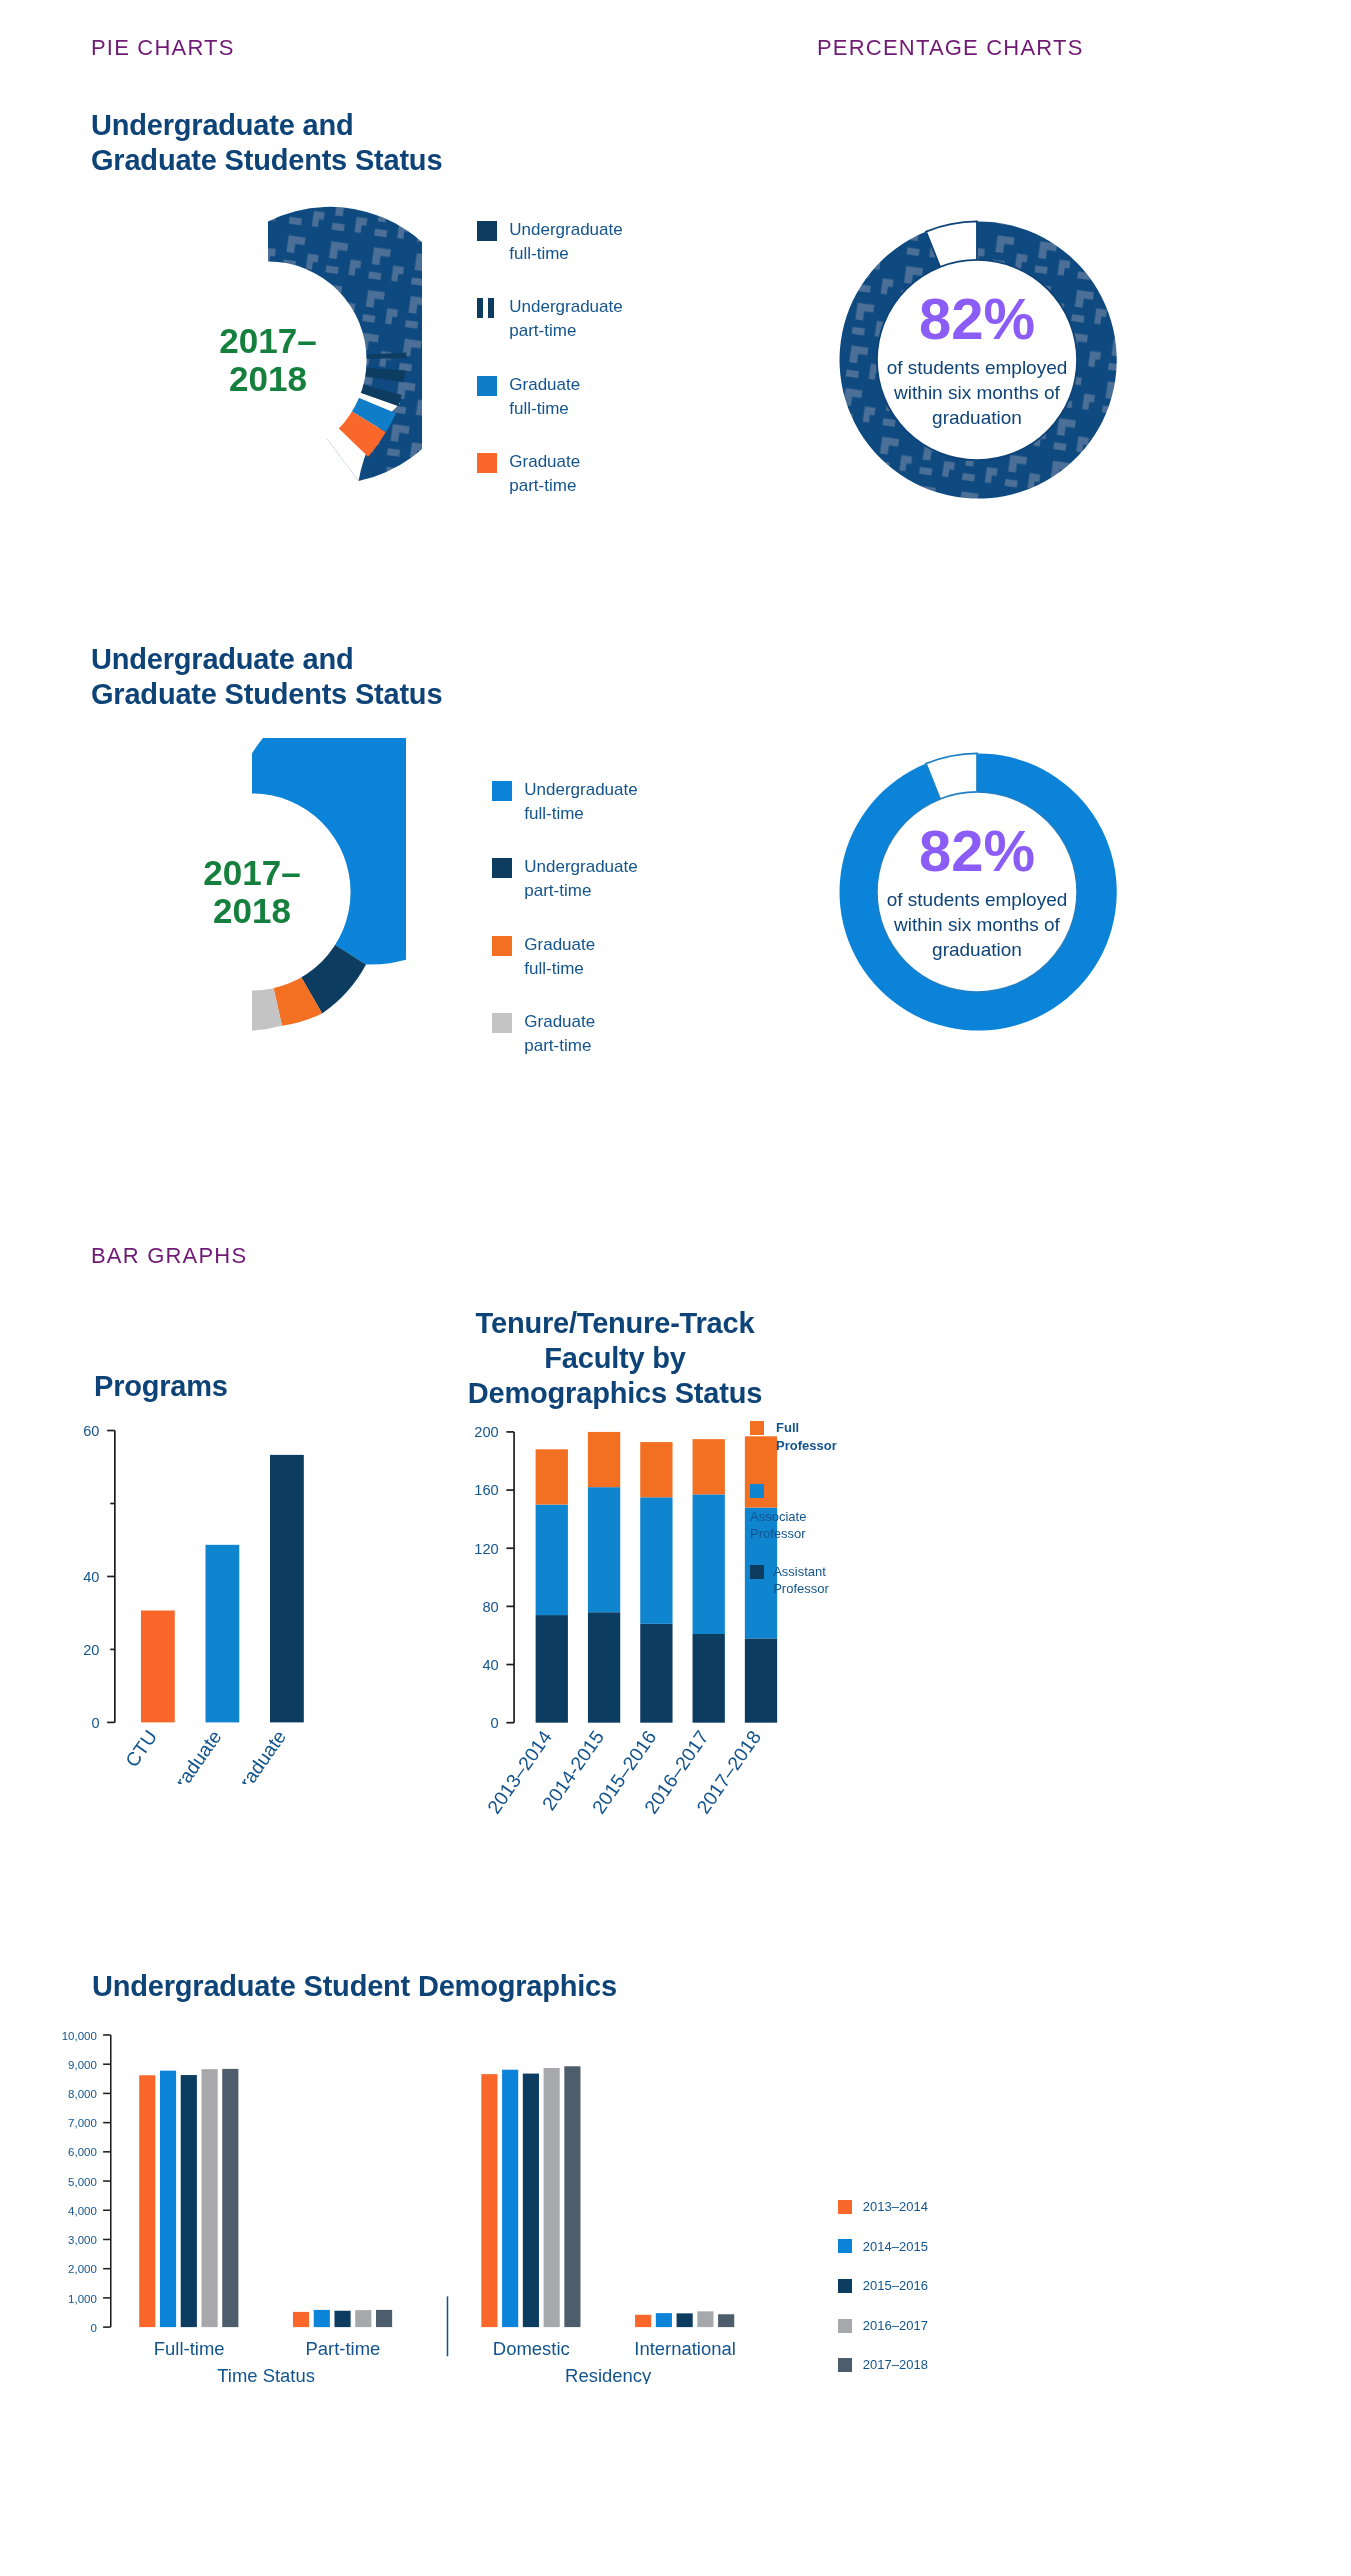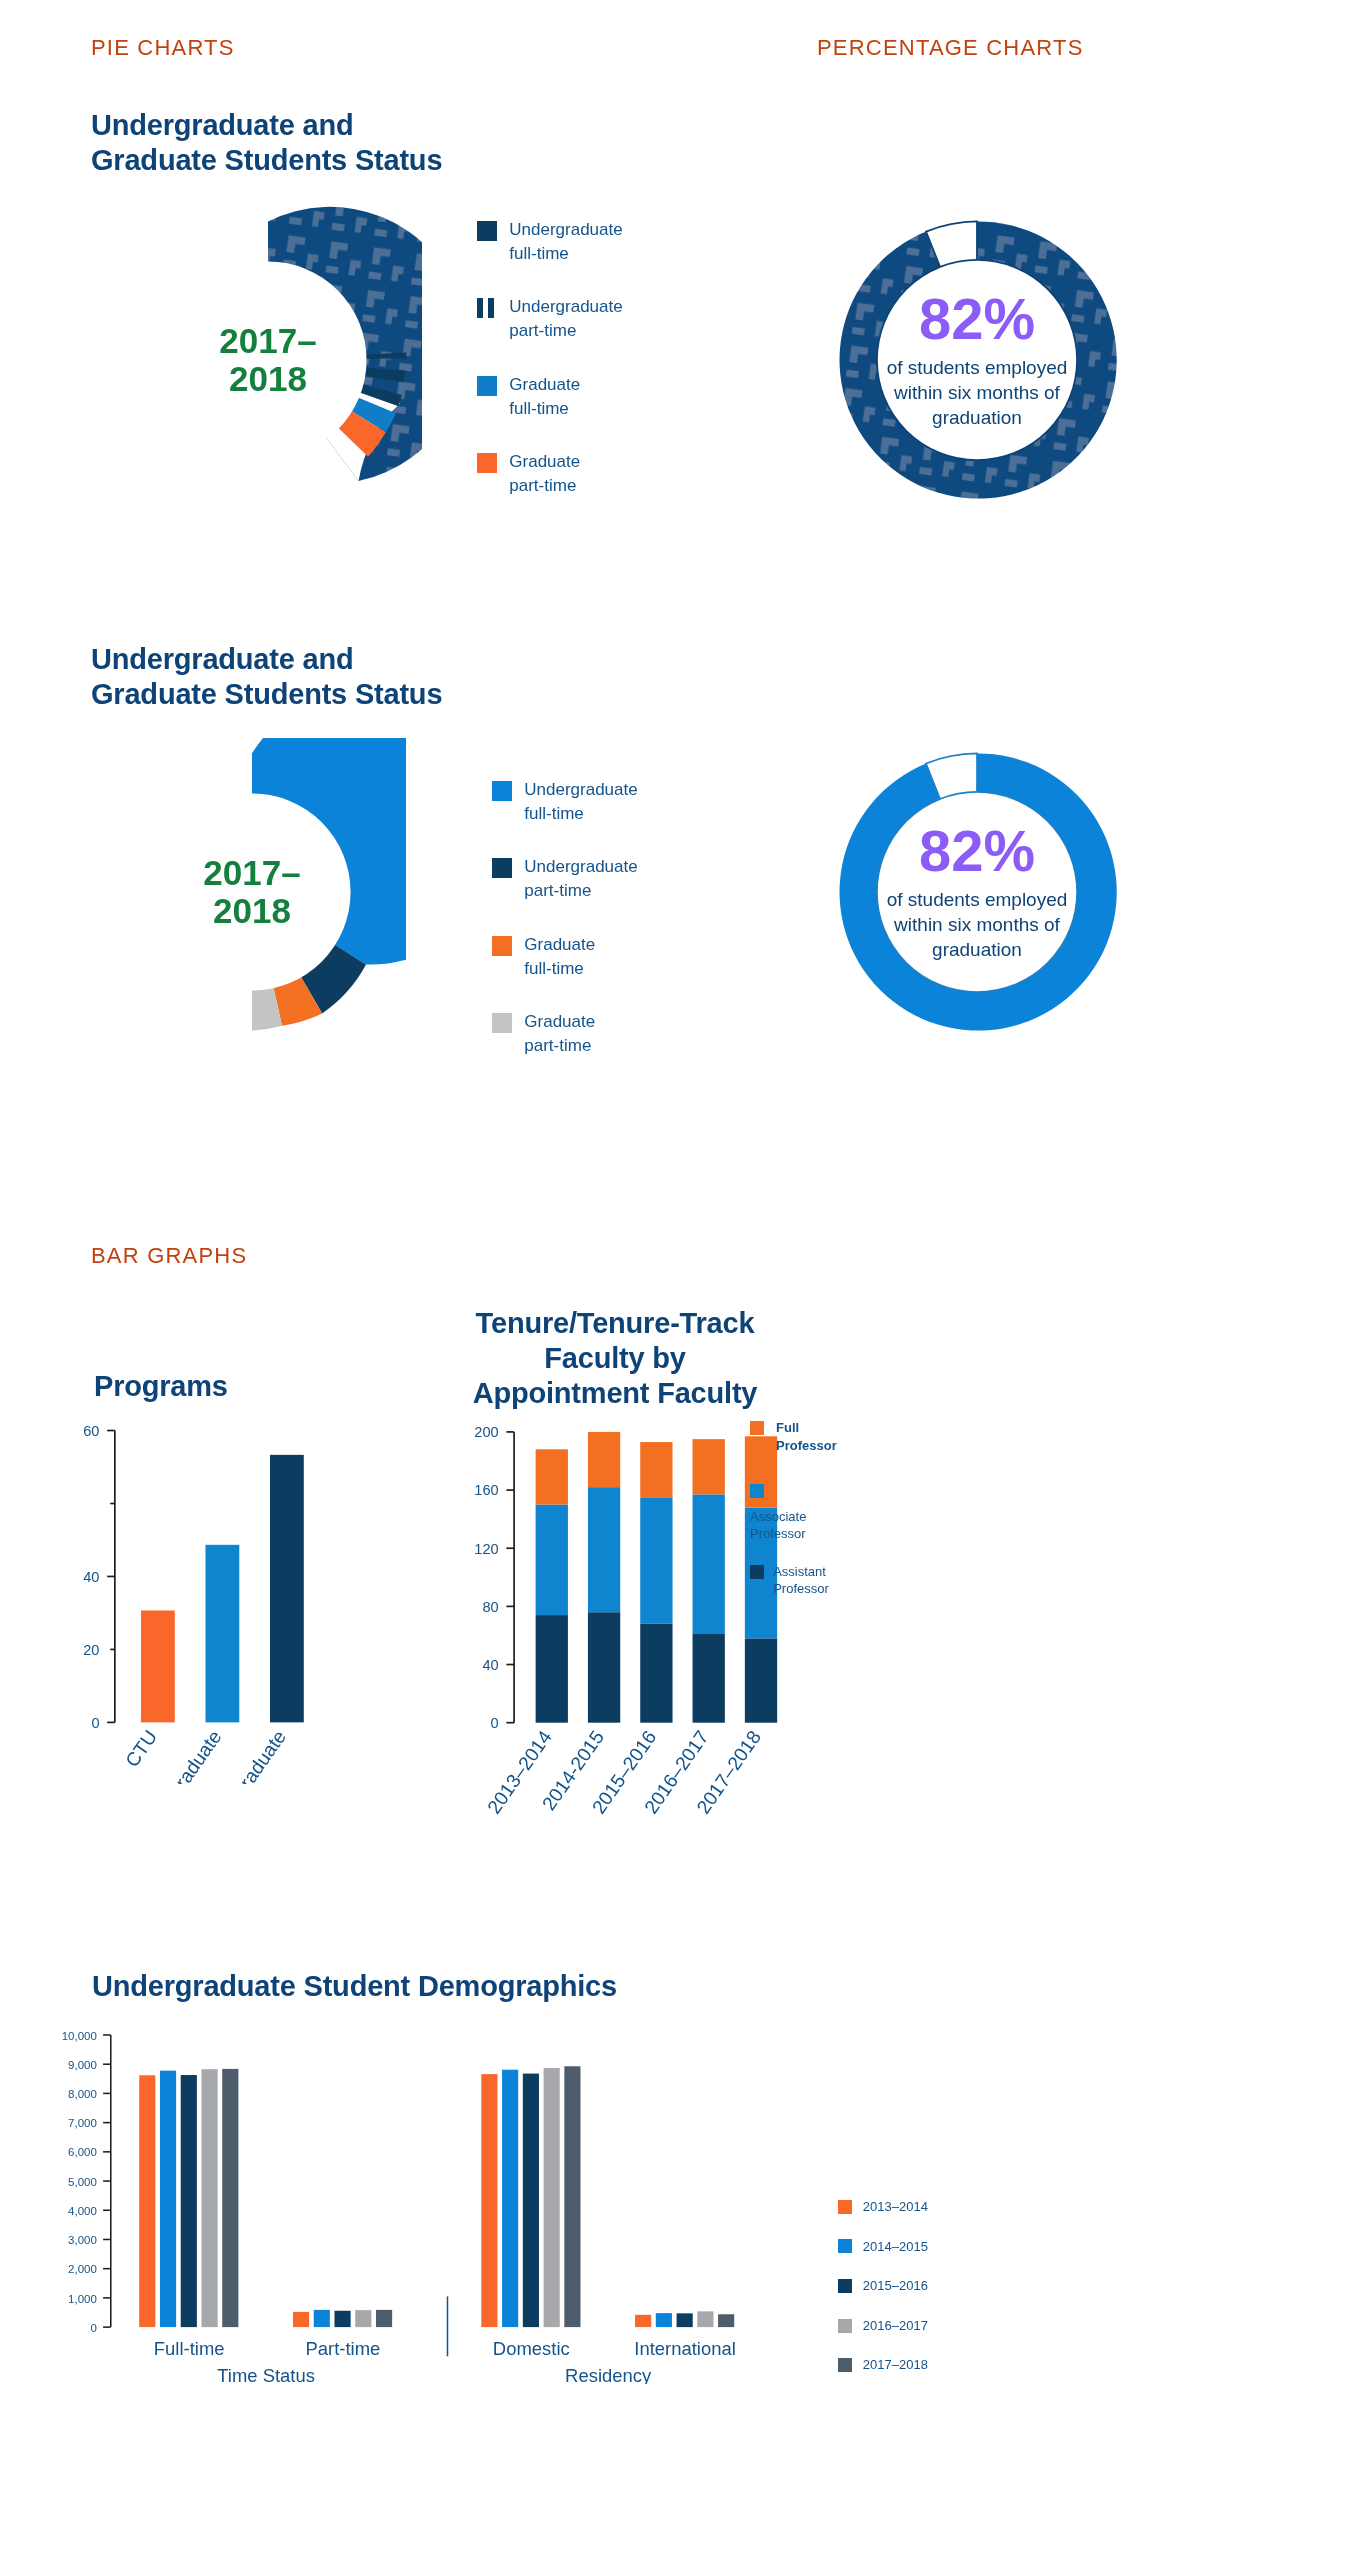--- a/index.html
+++ b/index.html
@@ -1,21 +1,21 @@
 <!DOCTYPE html>
 <html style="font-size:12.3px"><head>
 <meta charset="utf-8">
 <style>
   *{box-sizing:border-box;margin:0;padding:0;}
   body{
     width:1352px;height:2576px;background:#ffffff;
     font-family:"Liberation Sans",sans-serif;position:relative;overflow:hidden;
   }
   .section-label{
-    font-size:22px;letter-spacing:1.2px;color:#c2410c;font-weight:400;
+    font-size:22px;letter-spacing:1.2px;color:#701a75;font-weight:400;
   }
   .chart-title{
     font-size:29px;line-height:1.22;font-weight:700;color:#0d4377;letter-spacing:-0.2px;
   }
   .legend-item{display:flex;align-items:flex-start;gap:12.3px;}
   .legend-sw{width:20px;height:20px;flex:none;margin-top:3.1px;}
   .legend-sw.stripe{
     background:none;display:flex;gap:4.6px;
   }
   .legend-sw.stripe i{display:block;width:6.2px;height:20px;background:#0d3c61;}
@@ -202,21 +202,21 @@
     <g>
       <text class="cat-lbl" x="186" y="418" transform="rotate(-55 186 418)" text-anchor="end">CTU</text>
       <text class="cat-lbl" x="270" y="418" transform="rotate(-55 270 418)" text-anchor="end">Graduate</text>
       <text class="cat-lbl" x="354" y="418" transform="rotate(-55 354 418)" text-anchor="end">Undergraduate</text>
     </g>
   </svg>
 </div>
 
 <div class="blk chart-title" style="left:461px;top:1306px;width:308px;text-align:center;white-space:pre-line;line-height:1.2;">Tenure/Tenure-Track
 Faculty by
-Appointment Faculty</div>
+Demographics Status</div>
 
 <div class="blk" style="left:431px;top:1415px;">
   <svg width="400" height="400" viewBox="0 0 520 520">
     <line x1="108" y1="22" x2="108" y2="400" stroke="#1d1d1d" stroke-width="2.2"></line>
     <g>
       <line x1="98" y1="22" x2="108" y2="22" stroke="#1d1d1d" stroke-width="2.2"></line>
       <line x1="98" y1="97.6" x2="108" y2="97.6" stroke="#1d1d1d" stroke-width="2.2"></line>
       <line x1="98" y1="173.2" x2="108" y2="173.2" stroke="#1d1d1d" stroke-width="2.2"></line>
       <line x1="98" y1="248.8" x2="108" y2="248.8" stroke="#1d1d1d" stroke-width="2.2"></line>
       <line x1="98" y1="324.4" x2="108" y2="324.4" stroke="#1d1d1d" stroke-width="2.2"></line>

